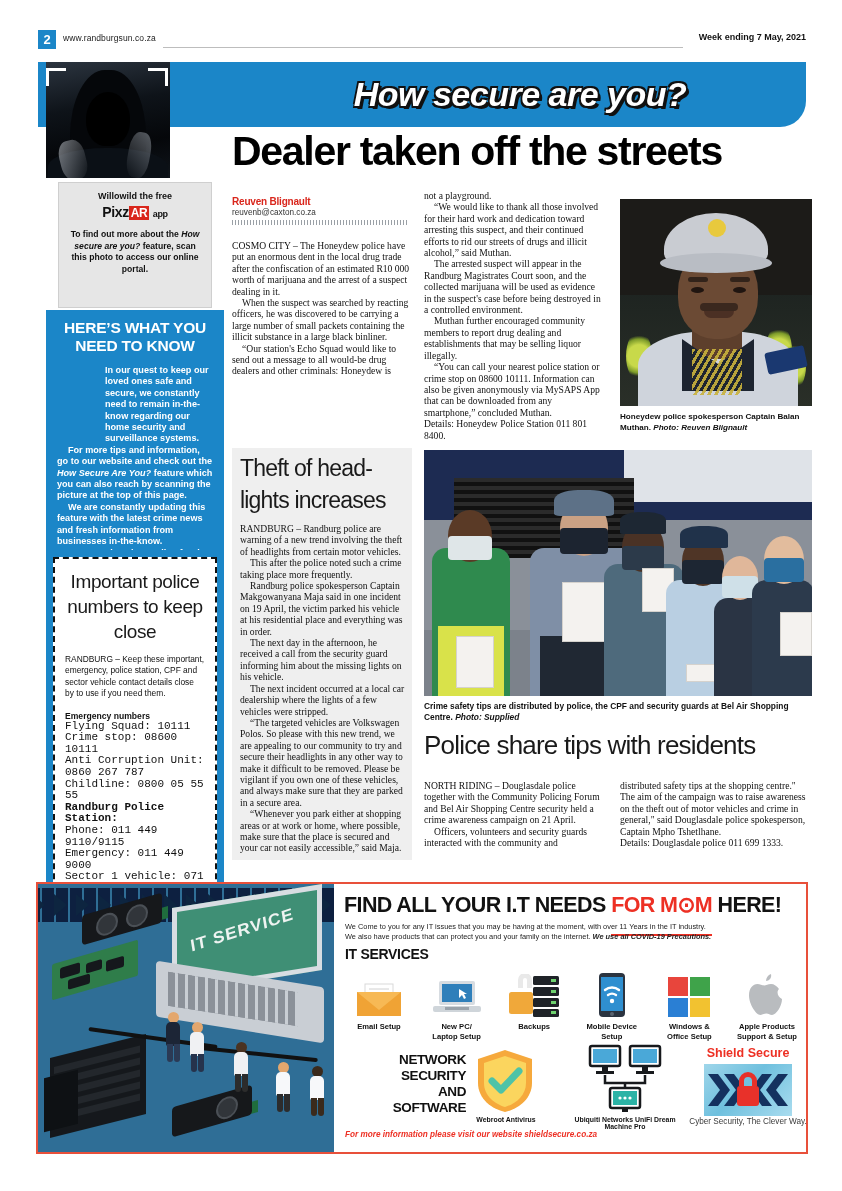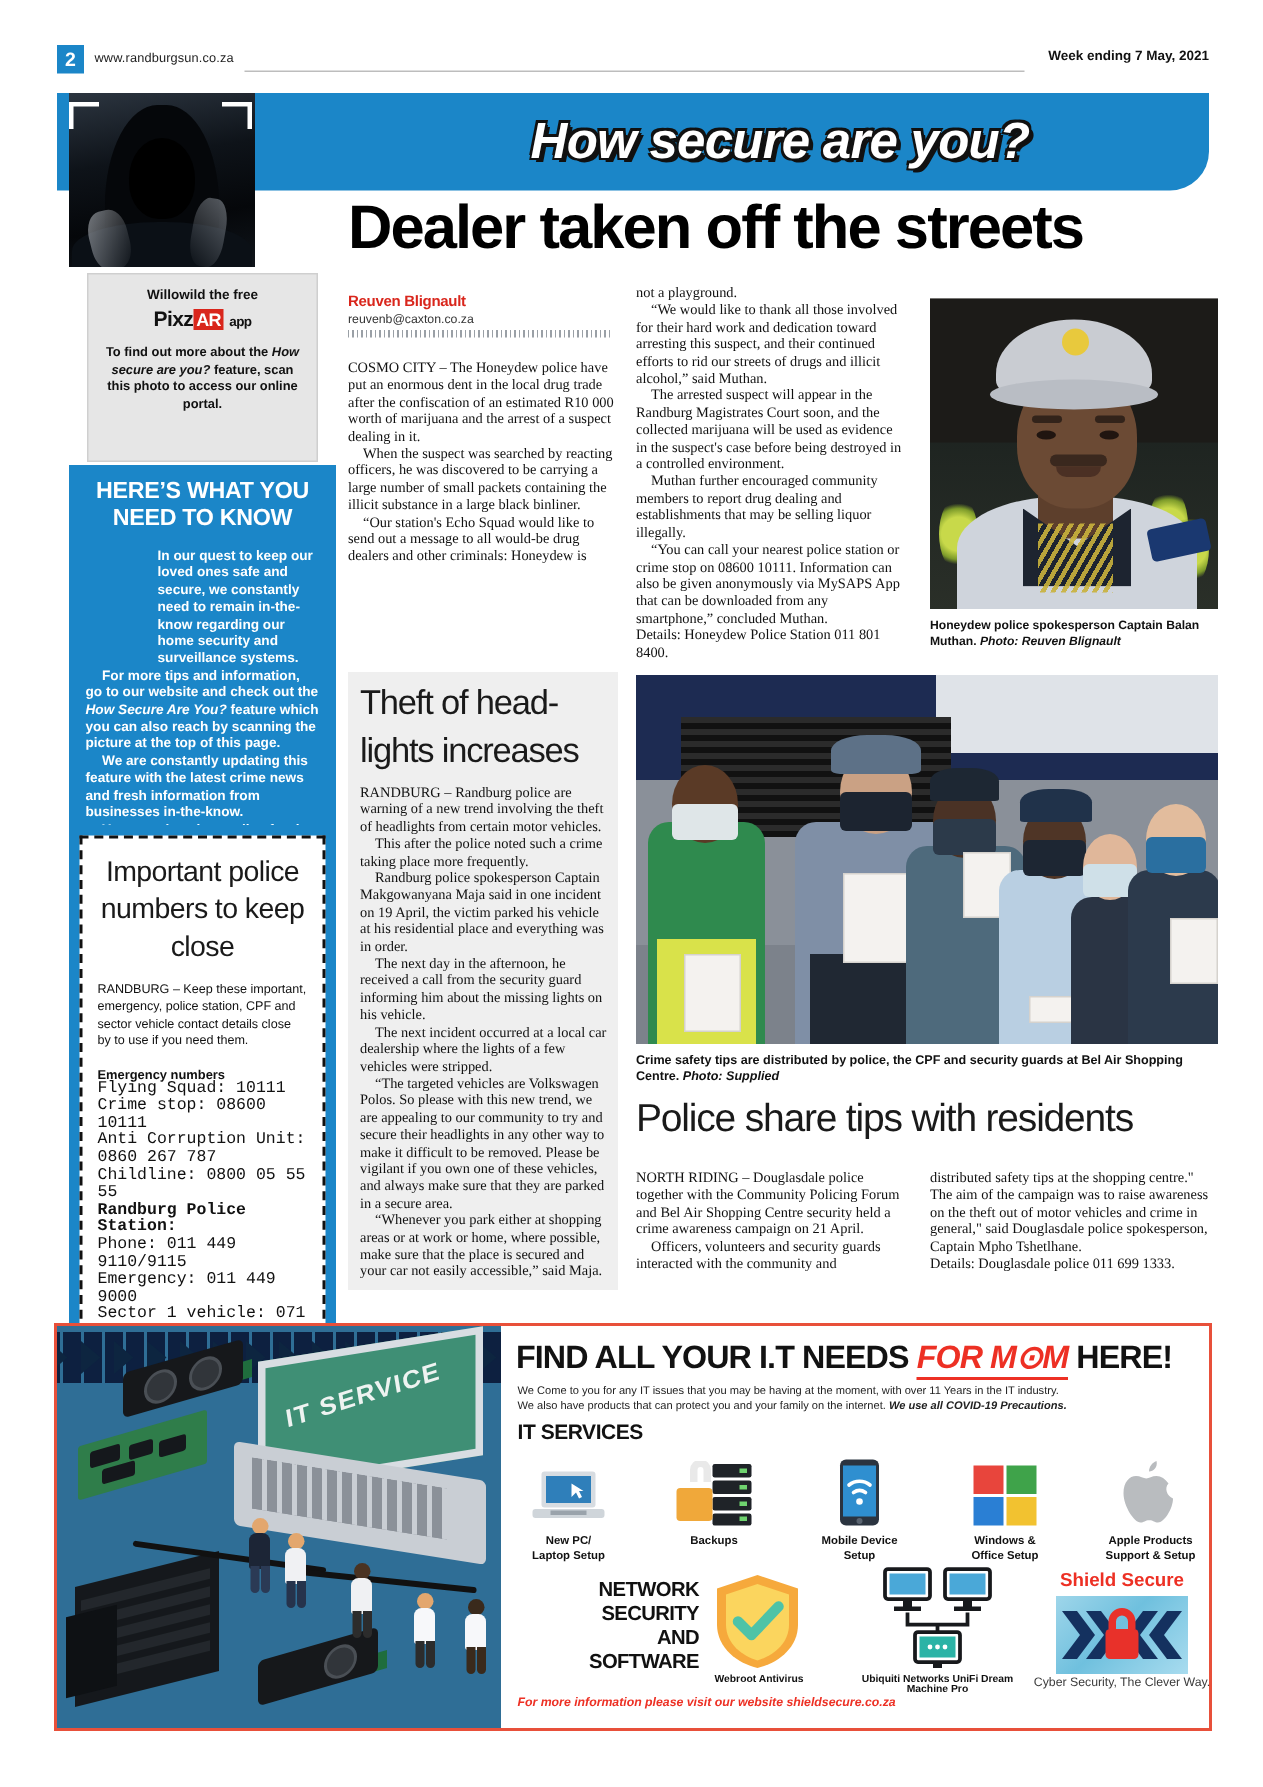--- a/index.html
+++ b/index.html
@@ -163,21 +163,21 @@
   .tech{position:absolute;}
   .t-head{position:absolute;width:11px;height:11px;border-radius:50%;}
   .t-body{position:absolute;width:14px;height:24px;border-radius:5px 5px 2px 2px;}
   .t-leg{position:absolute;width:6px;height:18px;background:#2b3a55;border-radius:0 0 3px 3px;}
   .cable{position:absolute;height:4px;background:#111;border-radius:3px;}
 
   .ad-right{position:absolute;left:298px;top:0;width:472px;height:268px;}
   .ad-head{position:absolute;left:8px;top:8px;width:464px;
       font-family:"Liberation Sans",sans-serif;font-weight:bold;font-size:21.5px;color:#121212;letter-spacing:-.6px;white-space:nowrap;}
   .ad-head .red{color:#ed3024;}
-  .ad-head .mom-u{border-bottom:2px solid #ed3024;padding-bottom:1px;font-style:italic;}
+  .ad-head .mom-u{border-bottom:2px solid #ed3024;padding-bottom:17px;}
   .ad-sub{position:absolute;left:9px;top:38px;width:430px;
       font-family:"Liberation Sans",sans-serif;font-size:7.4px;line-height:10px;color:#222;}
   .ad-sub i{font-style:italic;font-weight:bold;}
   .ad-services{position:absolute;left:9px;top:62px;
       font-family:"Liberation Sans",sans-serif;font-weight:bold;font-size:14px;color:#121212;letter-spacing:-.3px;}
   .svc-row{position:absolute;left:6px;top:84px;width:462px;display:flex;justify-content:space-between;}
   .svc{width:74px;text-align:center;}
   .svc-ico{height:50px;display:flex;align-items:flex-end;justify-content:center;}
   .svc-label{font-family:"Liberation Sans",sans-serif;font-weight:bold;font-size:7.6px;line-height:9.6px;color:#111;margin-top:4px;}
   .ns-title{position:absolute;left:30px;top:168px;width:100px;text-align:right;
@@ -485,20 +485,33 @@
 
       <div class="ad-sub">
         <span>We Come to you for any IT issues that you may be having at the moment, with over 11 Years in the IT industry.</span><br>
         <span>We also have products that can protect you and your family on the internet. </span><i>We use all COVID-19 Precautions.</i>
       </div>
 
       <div class="ad-services">IT SERVICES</div>
 
       <div class="svc-row">
 
+        <div class="svc">
+          <div class="svc-ico">
+            <svg width="48" height="38" viewBox="0 0 48 38">
+              <rect x="10" y="4" width="28" height="20" fill="#fff" stroke="#d9d9d9"></rect>
+              <line x1="14" y1="9" x2="34" y2="9" stroke="#d0d0d0"></line>
+                <line x1="14" y1="13" x2="34" y2="13" stroke="#d0d0d0"></line>
+              <line x1="14" y1="17" x2="34" y2="17" stroke="#d0d0d0"></line>
+              <path d="M2 12 L46 12 L46 36 L2 36 Z" fill="#f0a335"></path>
+              <path d="M2 12 L24 30 L46 12 Z" fill="#f7b955"></path>
+            </svg>
+          </div>
+          <div class="svc-label">Email Setup</div>
+        </div>
 
         <div class="svc">
           <div class="svc-ico">
             <svg width="52" height="40" viewBox="0 0 52 40">
               <rect x="8" y="3" width="36" height="24" rx="2" fill="#d7dce1"></rect>
               <rect x="11" y="6" width="30" height="18" fill="#2f7fba"></rect>
               <path d="M28 11 L28 20 L31 17 L33 21 L35 20 L33 16 L36 16 Z" fill="#fff"></path>
               <rect x="2" y="28" width="48" height="6" rx="2" fill="#cfd5da"></rect>
               <rect x="14" y="29" width="24" height="3" fill="#9aa3ab"></rect>
             </svg>

